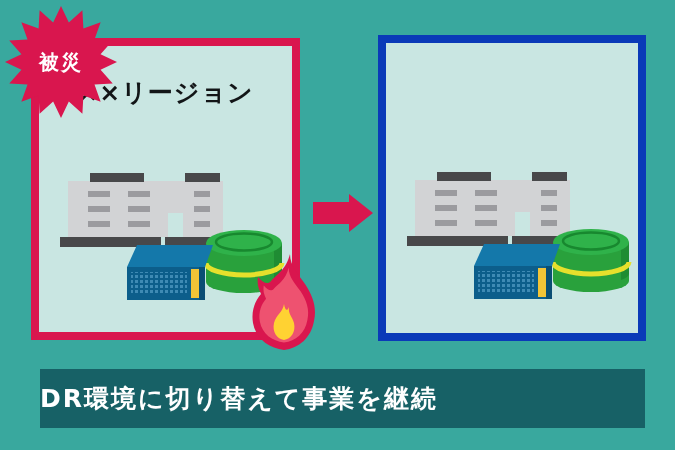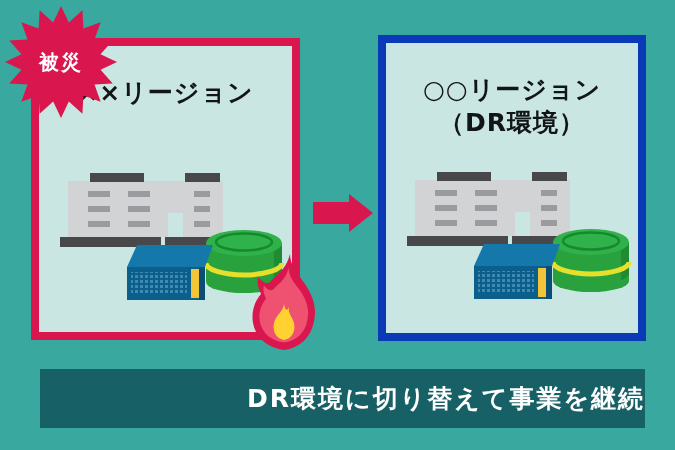--- a/index.html
+++ b/index.html
@@ -12,21 +12,21 @@
                font-size:25px;line-height:33px;font-weight:bold;color:#121517;letter-spacing:1px;}
   .illus{position:absolute;left:21px;top:124px;}
   .panel.dr .illus{top:126px;}
   .badge-burst{position:absolute;left:5px;top:6px;z-index:6;}
   .badge-label{position:absolute;left:5px;top:6px;width:112px;height:112px;z-index:7;
                display:flex;align-items:center;justify-content:center;
                color:#fff;font-size:20px;font-weight:bold;letter-spacing:2px;}
   .arrow{position:absolute;left:313px;top:194px;z-index:2;}
   .fire{position:absolute;left:246px;top:254px;z-index:5;}
   .banner{position:absolute;left:40px;top:369px;width:605px;height:59px;background:#176166;
-          display:flex;align-items:center;justify-content:flex-end;z-index:1;}
+          display:flex;align-items:center;justify-content:flex-start;z-index:1;}
   .banner-text{color:#fff;font-size:25px;font-weight:bold;letter-spacing:2px;}
 </style>
 </head>
 <body>
 
 <div class="stage">
 
   <div class="panel primary">
     <div class="panel-title">
       <div>××リージョン</div>
@@ -66,24 +66,20 @@
         <polygon points="77,75 153,75 145,97 67,97" fill="#1478AA"></polygon>
         <rect x="67" y="97" width="78" height="33" fill="#0C5E8B"></rect>
         <rect x="71" y="102" width="56" height="23" fill="url(#vp1)"></rect>
         <rect x="131" y="99" width="8" height="29" fill="#F2C437"></rect>
         <rect x="139" y="97" width="6" height="33" fill="#0A4E74"></rect>
       </g>
     </svg>
   </div>
 
   <div class="panel dr">
-    <div class="panel-title">
-      <div>○○リージョン</div>
-      <div>（DR環境）</div>
-    </div>
     <svg class="illus" width="230" height="135" viewBox="0 0 230 135">
       <defs>
         <pattern id="vp2" width="5" height="5" patternUnits="userSpaceOnUse">
           <rect width="3" height="3" fill="#3E8AB4"></rect>
         </pattern>
       </defs>
       <g>
         <rect x="8" y="11" width="100" height="56" fill="#D2D3D5"></rect>
         <rect x="105" y="11" width="20" height="32" fill="#D2D3D5"></rect>
         <rect x="123" y="11" width="40" height="56" fill="#D2D3D5"></rect>

